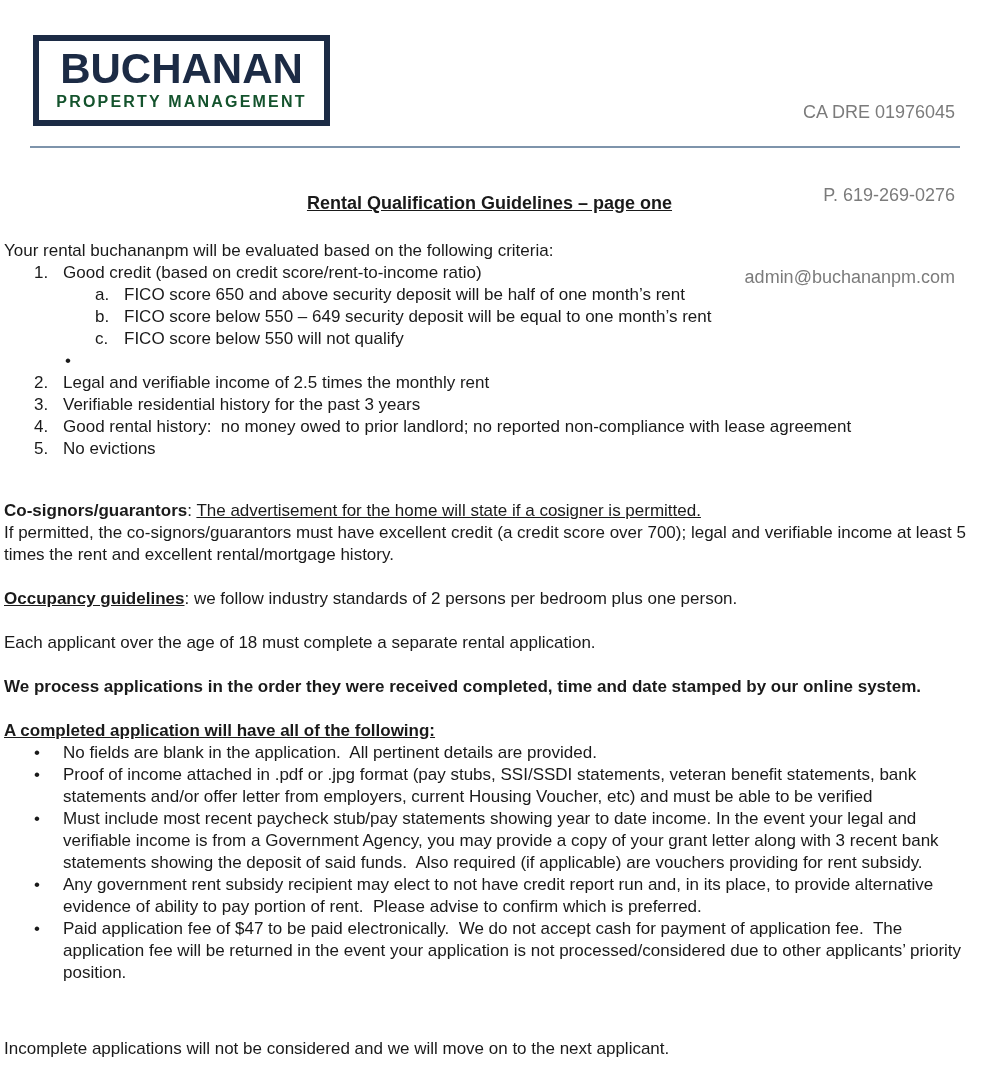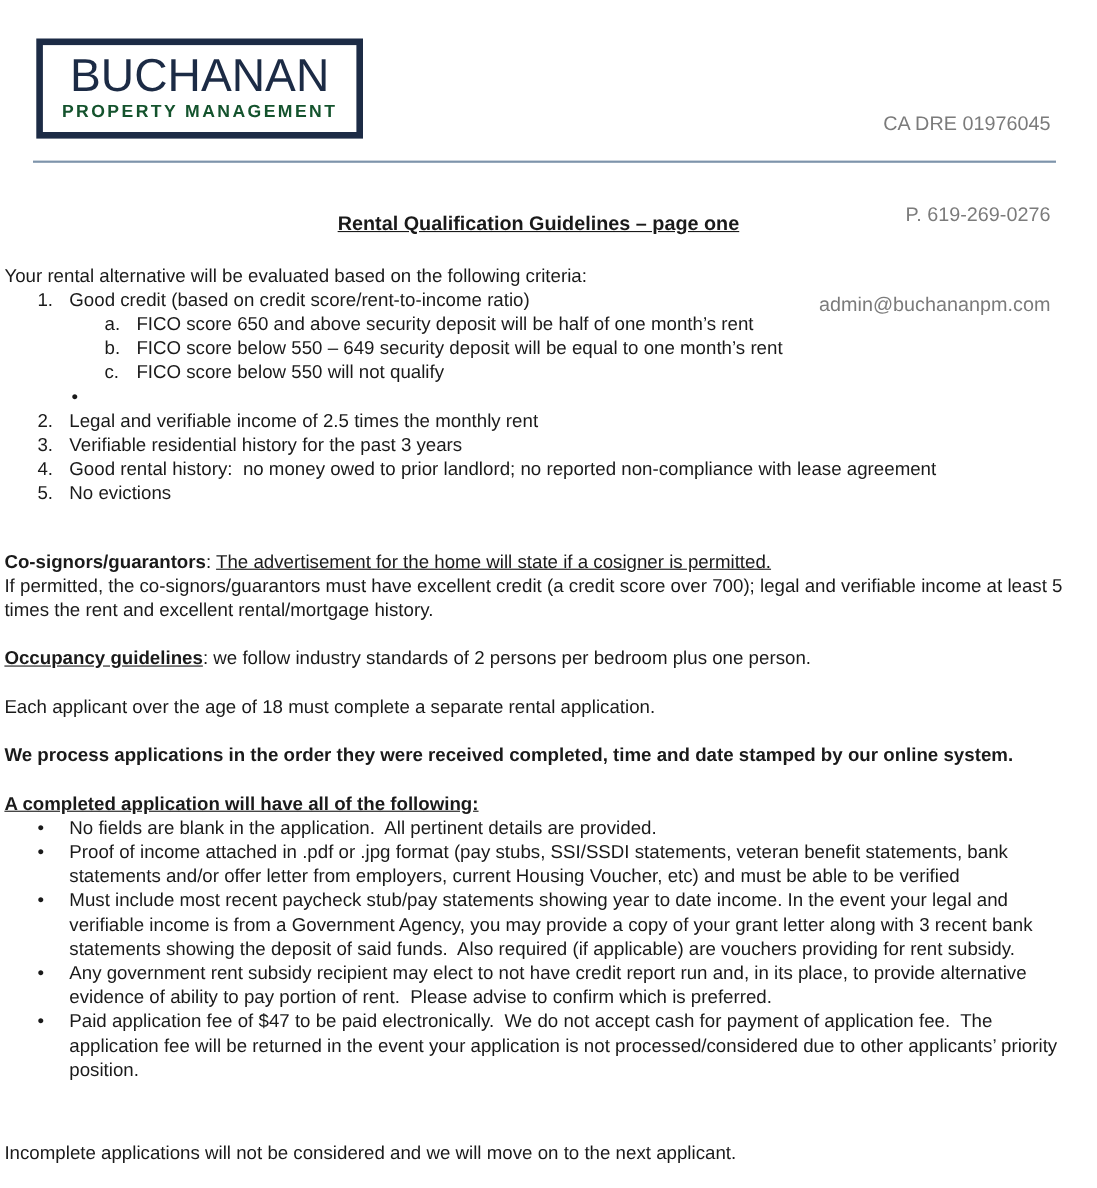--- a/index.html
+++ b/index.html
@@ -22,21 +22,21 @@
     position: absolute;
     left: 33px; top: 35px;
     border: 6px solid #1c2b45;
     background: #ffffff;
     padding: 7px 14px 9px 14px;
     width: 297px;
     text-align: center;
   }
   .logo-main {
     font-size: 42px;
-    font-weight: normal;
+    font-weight: bold;
     color: #1c2b45;
     line-height: 1.0;
     letter-spacing: 0px;
     white-space: nowrap;
   }
   .logo-sub {
     margin-top: 3px;
     font-size: 16px;
     font-weight: bold;
     color: #14532d;
@@ -105,21 +105,21 @@
       <div>P. 619-269-0276</div>
       <div>admin@buchananpm.com</div>
     </div>
   </header>
   <hr class="rule">
 
   <main class="content">
 
     <h1 class="doc-title"><span class="u">Rental Qualification Guidelines – page one</span></h1>
 
-    <p class="intro">Your rental alternative will be evaluated based on the following criteria:</p>
+    <p class="intro">Your rental buchananpm will be evaluated based on the following criteria:</p>
 
     <div class="criteria-list">
       <div class="li l1">
         <span class="marker">1.</span>
         <span class="txt">Good credit (based on credit score/rent-to-income ratio)</span>
       </div>
       <div class="li l2">
         <span class="marker">a.</span>
         <span class="txt">FICO score 650 and above security deposit will be half of one month’s rent</span>
       </div>

